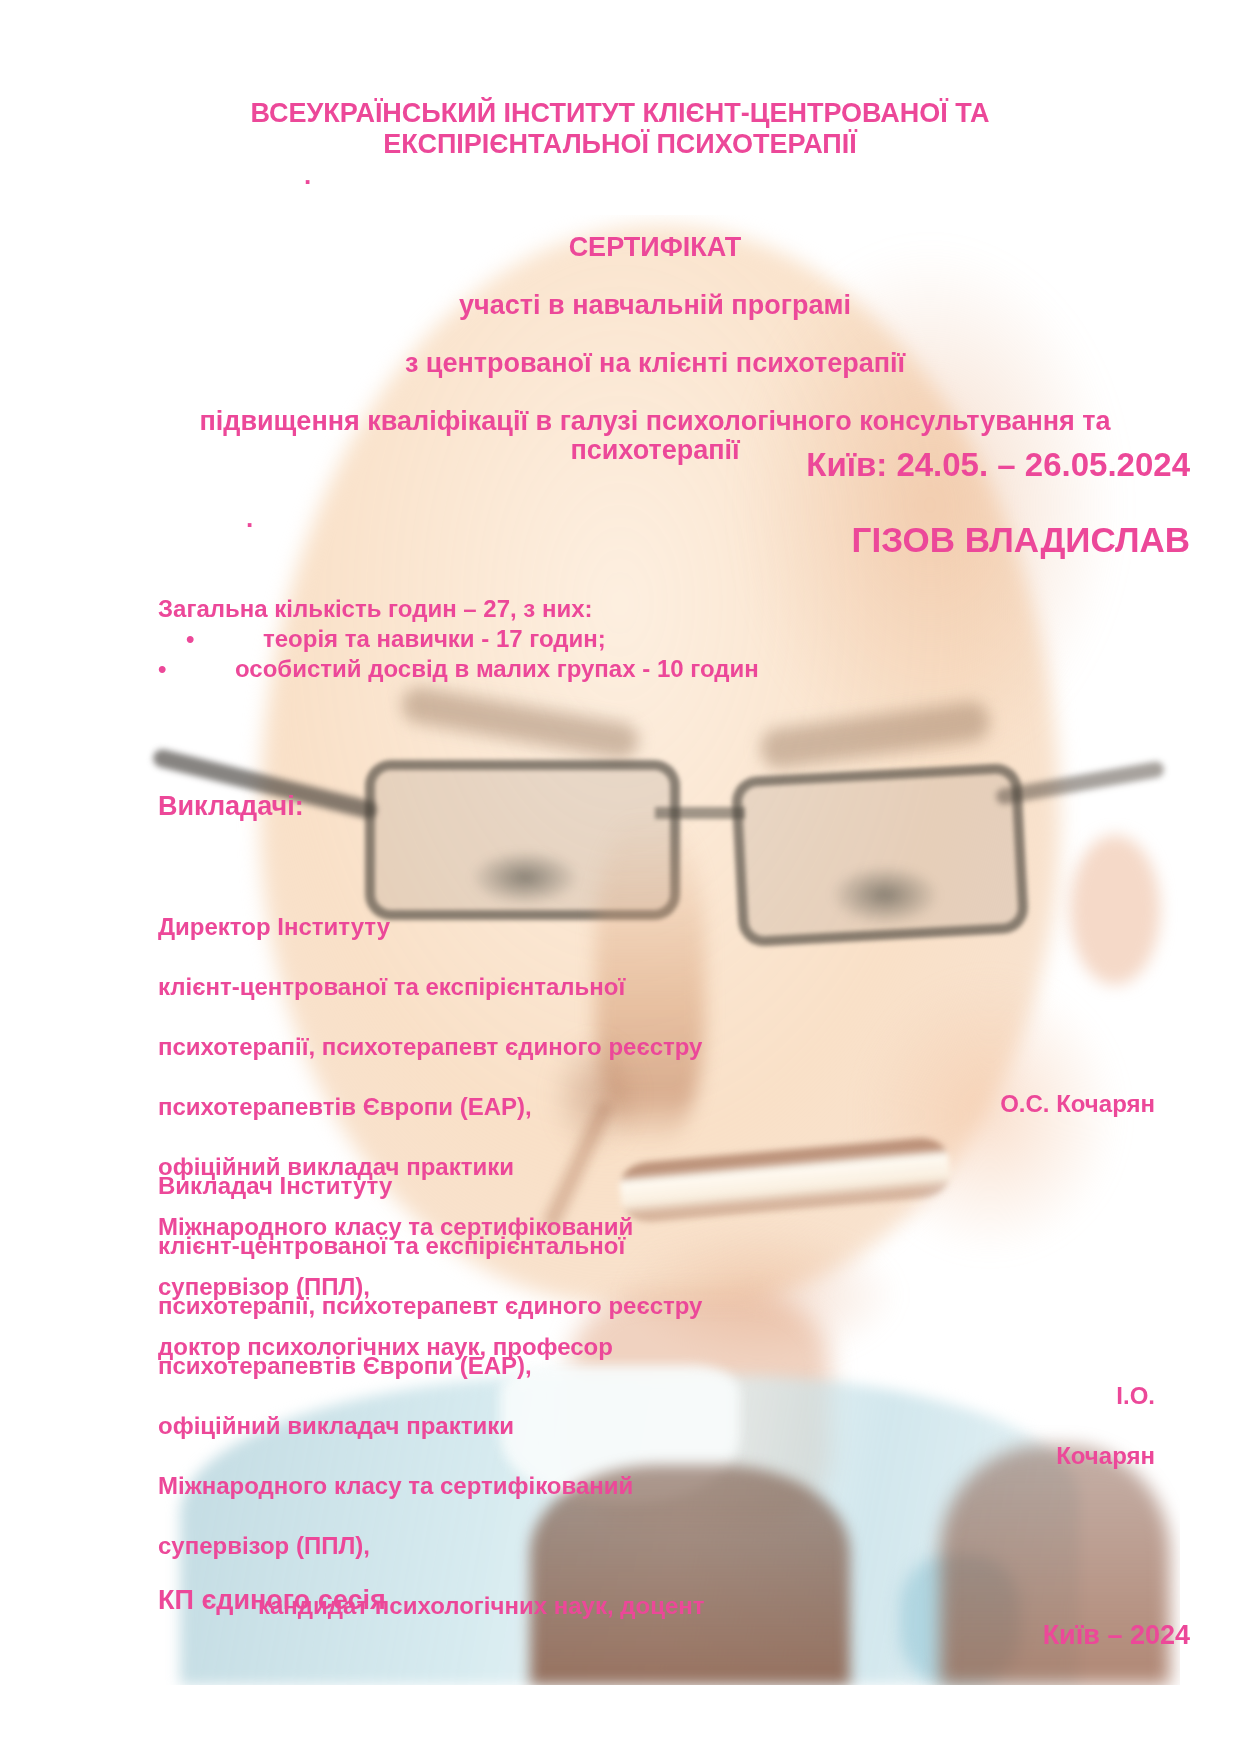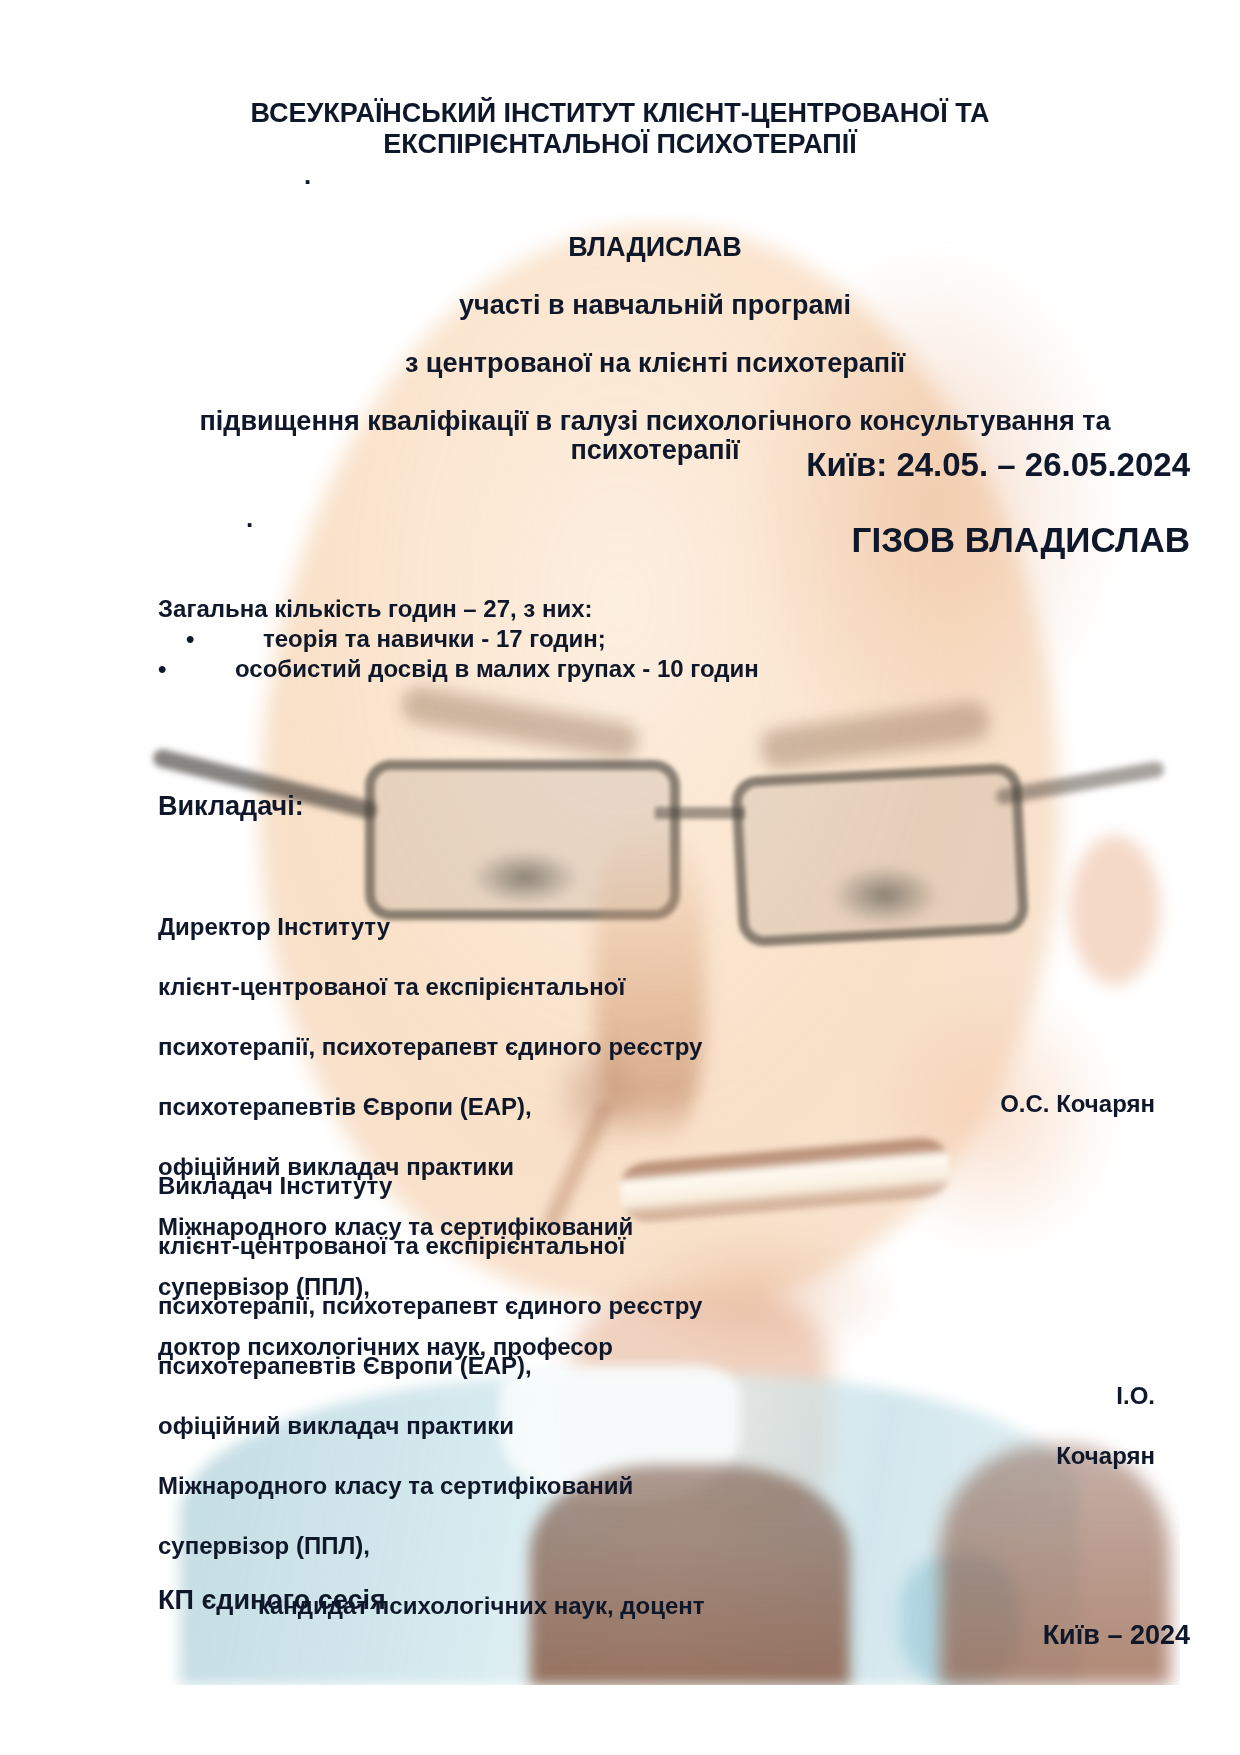--- a/index.html
+++ b/index.html
@@ -4,21 +4,21 @@
 <style>
   html,body{margin:0;padding:0;background:#888;}
   .page{
     position:relative;
     width:1240px;height:1755px;
     margin:0 auto;
     background:#ffffff;
     overflow:hidden;
     font-family:"Liberation Sans", sans-serif;
     font-weight:bold;
-    color:#0f172a;
+    color:#ec4899;
   }
   .txt{position:absolute;z-index:2;white-space:pre-line;}
   .centered{left:130px;right:50px;text-align:right;}
   .title{top:98px;left:160px;right:160px;text-align:center;font-size:27px;line-height:31px;}
   .cert-block{top:204px;left:180px;right:110px;text-align:center;font-size:27px;line-height:29px;}
   .dot{font-size:26px;line-height:26px;}
   .dot-top{top:162px;left:304px;}
   .dot-mid{top:505px;left:246px;}
   .date-line{top:447px;font-size:33px;line-height:36px;}
   .name-line{top:521px;font-size:35px;line-height:38px;}
@@ -122,21 +122,21 @@
     <div class="blue-sliver"></div>
     <div class="brown-center"></div>
     <div class="brown-right"></div>
   </div>
 
   <div class="txt title">ВСЕУКРАЇНСЬКИЙ ІНСТИТУТ КЛІЄНТ-ЦЕНТРОВАНОЇ ТА ЕКСПІРІЄНТАЛЬНОЇ ПСИХОТЕРАПІЇ</div>
 
   <div class="txt dot dot-top">.</div>
 
   <div class="txt cert-block">
-    <div>ВЛАДИСЛАВ</div>
+    <div>СЕРТИФІКАТ</div>
     <div>участі в навчальній програмі</div>
     <div>з центрованої на клієнті психотерапії</div>
     <div>підвищення кваліфікації в галузі психологічного консультування та психотерапії</div>
   </div>
 
   <div class="txt centered date-line">Київ: 24.05. – 26.05.2024</div>
 
   <div class="txt dot dot-mid">.</div>
 
   <div class="txt centered name-line">ГІЗОВ ВЛАДИСЛАВ</div>

